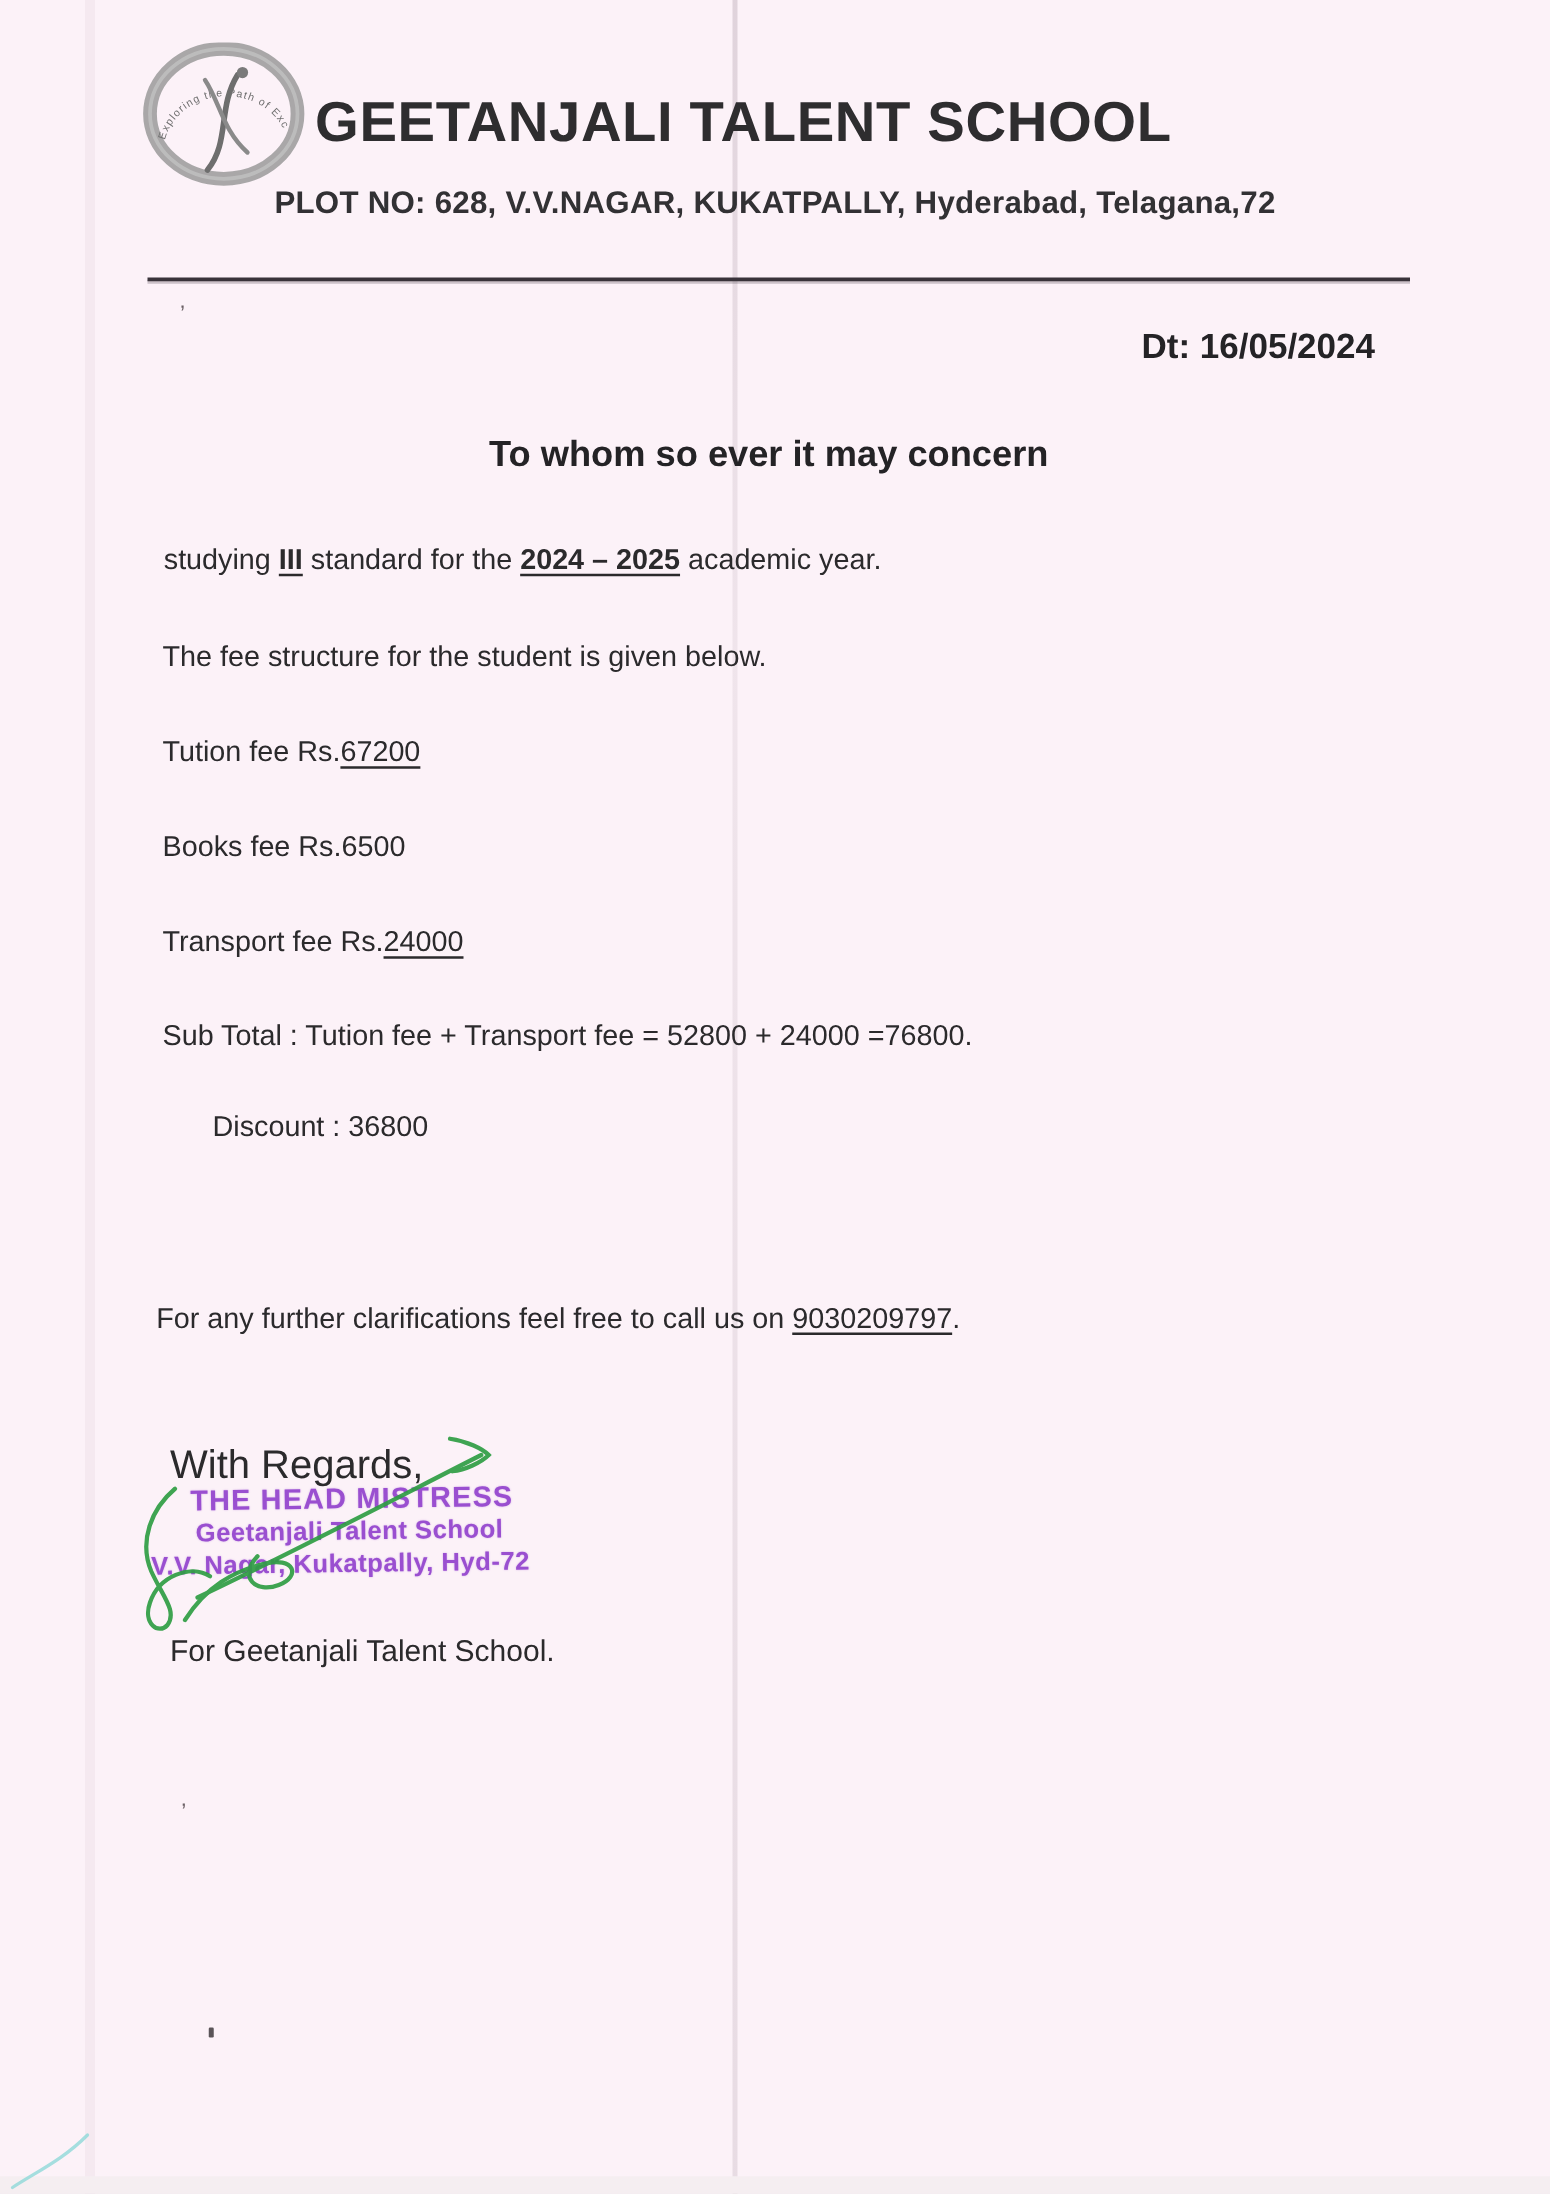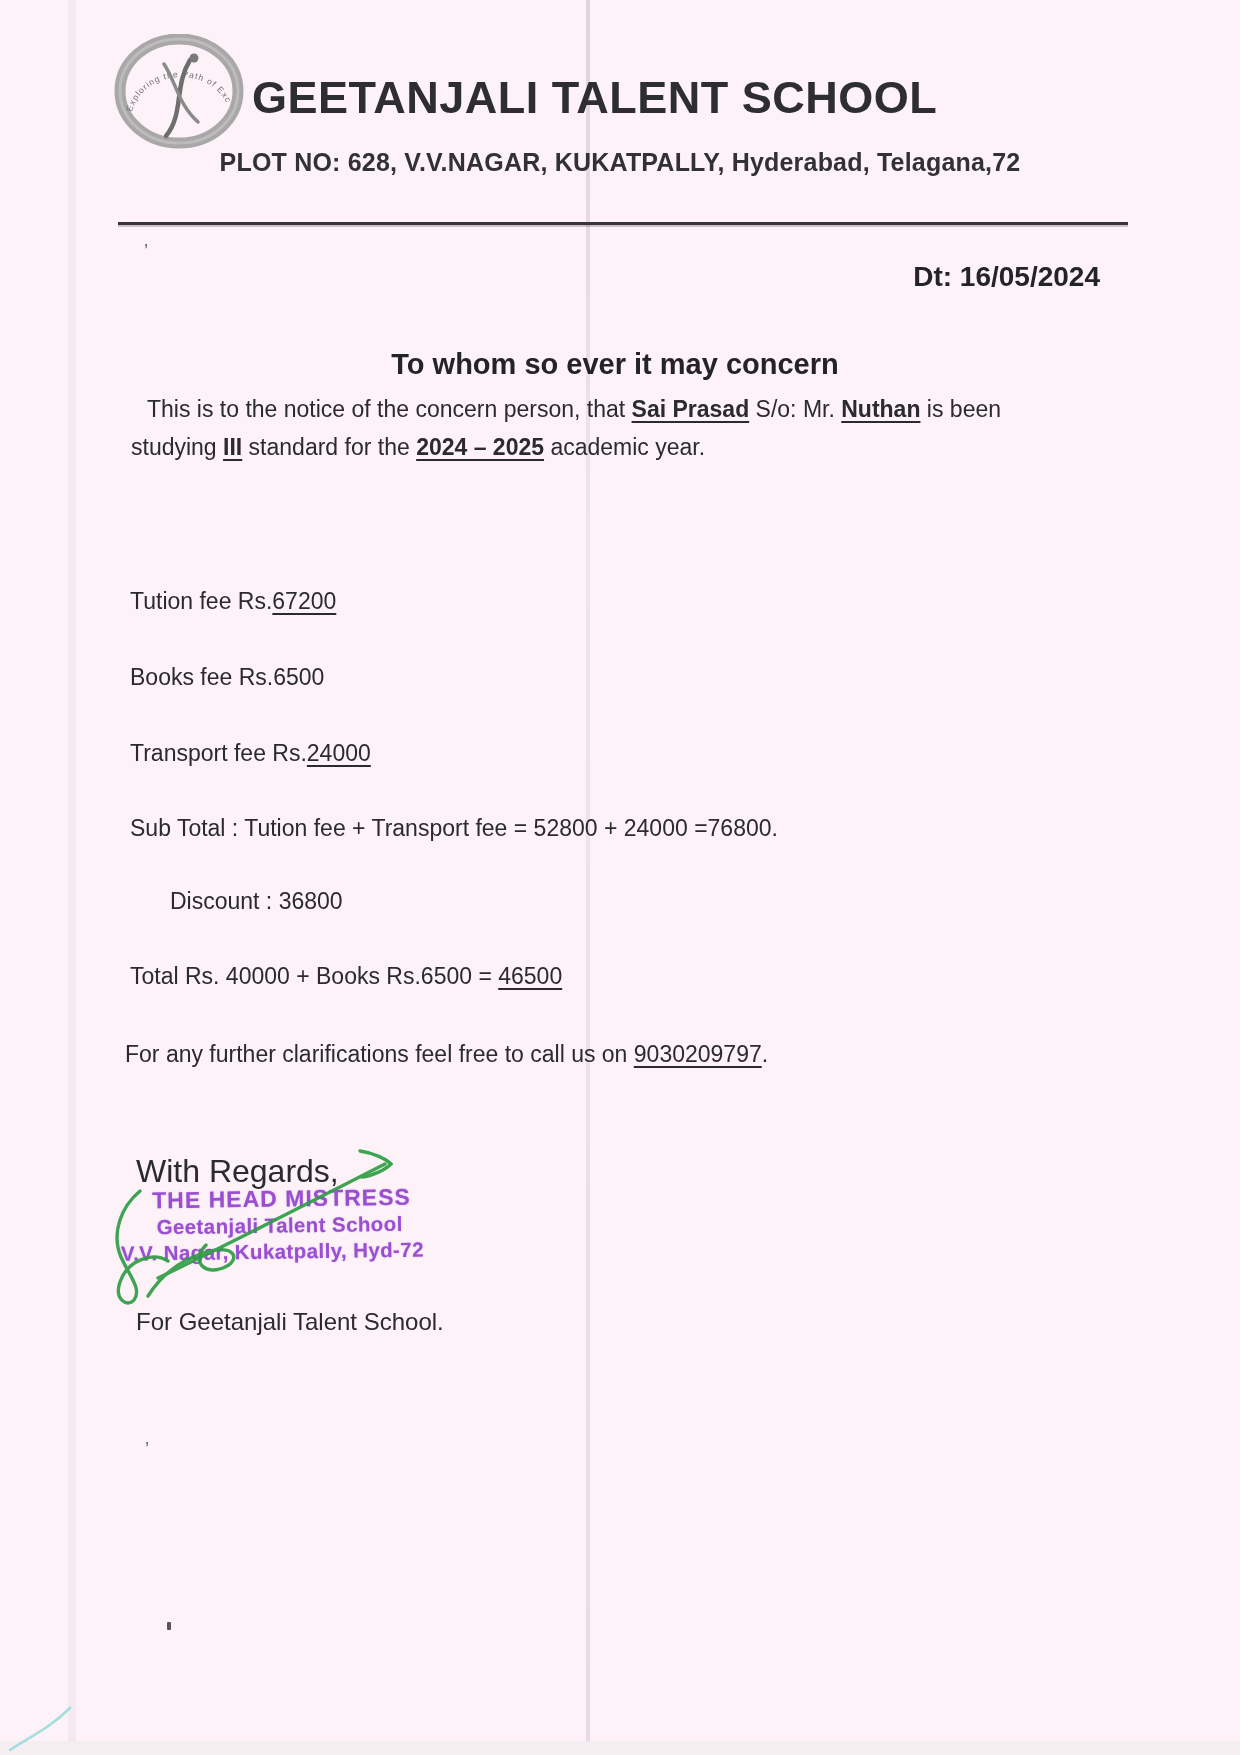--- a/index.html
+++ b/index.html
@@ -85,30 +85,29 @@
 
   <div class="school-name">GEETANJALI TALENT SCHOOL</div>
   <div class="school-address">PLOT NO: 628, V.V.NAGAR, KUKATPALLY, Hyderabad, Telagana,72</div>
   <div class="rule"></div>
 
   <div class="tickmark" style="left:144px;top:242px;">’</div>
 
   <div class="date-line">Dt: 16/05/2024</div>
   <div class="letter-title">To whom so ever it may concern</div>
 
-  <div class="para-line para-1"><span>This is to the notice of the concern person, that </span><span style="font-weight: bold; text-decoration: underline;">Sai Prasad</span><span> S/o: Mr. </span><span style="font-weight: bold; text-decoration: underline;">Nuthan</span><span> is been</span></div>
   <div class="para-line para-2"><span>studying </span><span style="font-weight: bold; text-decoration: underline;">III</span><span> standard for the </span><span style="font-weight: bold; text-decoration: underline;">2024 – 2025</span><span> academic year.</span></div>
 
+  <div class="body-line fee-intro">The fee structure for the student is given below.</div>
 
   <div class="body-line fl-0"><span>Tution fee Rs.</span><span style="text-decoration: underline;">67200</span></div>
   <div class="body-line fl-1"><span>Books fee Rs.</span><span style=" margin-top: 46px;">6500</span></div>
   <div class="body-line fl-2"><span>Transport fee Rs.</span><span style="text-decoration: underline;">24000</span></div>
   <div class="body-line fl-3"><span>Sub Total : Tution fee + Transport fee = 52800 + 24000 =76800.</span></div>
   <div class="body-line fl-4"><span>Discount : 36800</span></div>
-  <div class="body-line fl-5"><span>Total Rs. 40000 + Books Rs.6500 = </span><span style="text-decoration: underline;">46500</span></div>
   <div class="body-line fl-6"><span>For any further clarifications feel free to call us on </span><span style="text-decoration: underline;">9030209797</span><span>.</span></div>
 
   <div class="body-line regards">With Regards,</div>
 
   <div class="stamp">
     <div class="stamp-1">THE HEAD MISTRESS</div>
     <div class="stamp-2">Geetanjali Talent School</div>
     <div class="stamp-3">V.V. Nagar, Kukatpally, Hyd-72</div>
   </div>
 

